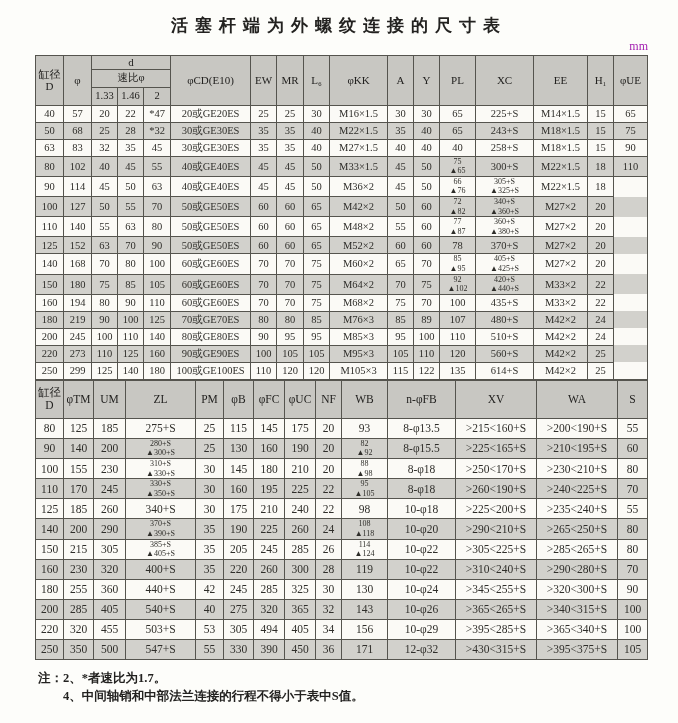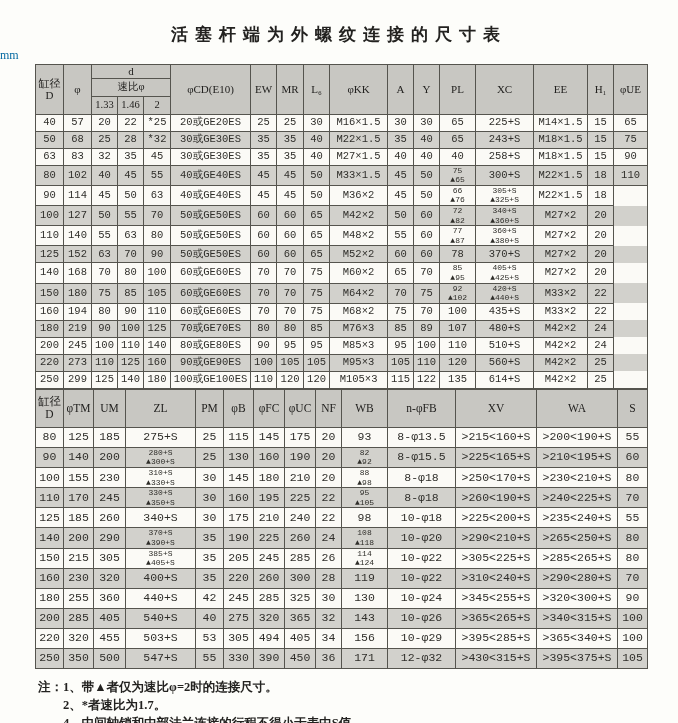--- a/index.html
+++ b/index.html
@@ -9,28 +9,29 @@
     overflow: hidden;
     font-family: "Liberation Serif", "DejaVu Serif", serif;
     color: #2f2e2a;
   }
   .page { position: relative; width: 678px; height: 723px; }
   .doc-title {
     text-align: center;
     font-size: 17px;
     font-weight: bold;
     letter-spacing: 7px;
-    padding-top: 23px;
+    padding-top: 14px;
     margin: 0 0 2px 0;
     color: #232220;
   }
   .unit-label {
+    text-align: right;
     font-size: 12px;
     margin: 0 30px 1px 0;
-    color: #0369a1;
+    color: #a21caf;
   }
   .tables-wrap { margin: 0 31px 0 35px; }
   table {
     border-collapse: collapse;
     table-layout: fixed;
     width: 612px;
     border: 1px solid #55544e;
   }
   th, td {
     border: 1px solid #55544e;
@@ -44,21 +45,21 @@
     background: #c8c7c2;
     font-weight: normal;
     color: #232220;
   }
   #t1 thead th { font-size: 11px; line-height: 1.15; }
   #t1 thead tr.sub th { height: 17px; font-size: 10.5px; margin-top: 12px; }
   #t1 tbody td { height: 16px; font-size: 10.5px; line-height: 1.05; }
   #t2 thead th { height: 37px; font-size: 11.5px; line-height: 1.15; }
   #t2 tbody td { height: 19px; font-size: 11.5px; line-height: 1.05; }
   #t2 { border-top: none; }
-  tbody tr { background: #fbfaf6; font-family: Liberation Mono, monospace; }
+  tbody tr { background: #fbfaf6; }
   tbody tr.alt { background: #d2d1cc; }
   td.stacked { font-size: 8px !important; line-height: 1.2 !important; }
   td.blank { border-top: none; border-bottom: none; }
   .notes {
     display: flex;
     margin: 9px 0 0 38px;
     font-size: 12.5px;
     line-height: 1.45;
     color: #232220;
     font-weight: bold;
@@ -123,21 +124,21 @@
           <th>1.46</th>
           <th>2</th>
         </tr>
       </thead>
       <tbody>
           <tr>
             <td>40</td>
             <td>57</td>
             <td>20</td>
             <td>22</td>
-            <td>*25</td>
+            <td>*47</td>
             <td>20或GE20ES</td>
             <td>25</td>
             <td>25</td>
             <td>30</td>
             <td>M16×1.5</td>
             <td>30</td>
             <td>30</td>
             <td>65</td>
             <td>225+S</td>
             <td>M14×1.5</td>
@@ -664,19 +665,18 @@
             <td>105</td>
           </tr>
         </tbody>
     </table>
 
   </div>
 
   <div class="notes">
     <span class="note-label">注：</span>
     <div class="note-items">
-      <div>1、带▲者仅为速比φ=2时的连接尺寸。</div>
       <div>2、*者速比为1.7。</div>
       <div>4、中间轴销和中部法兰连接的行程不得小于表中S值。</div>
     </div>
   </div>
 
 </div>
 
 </body></html>

